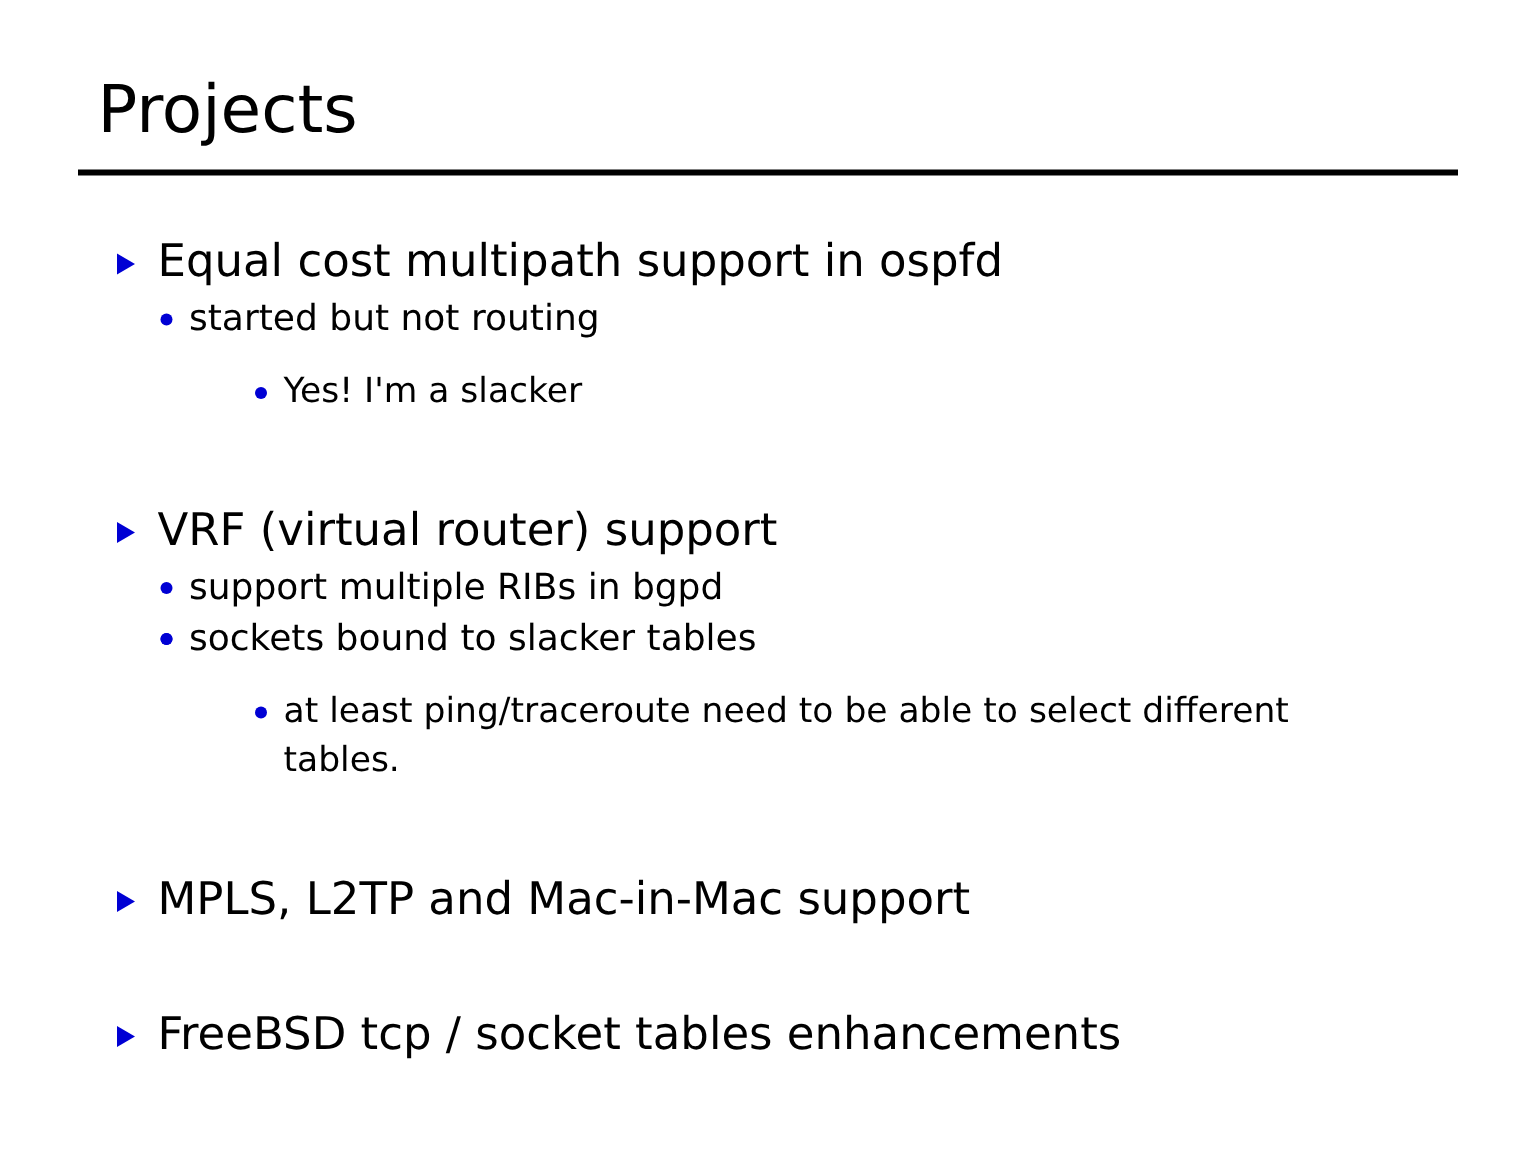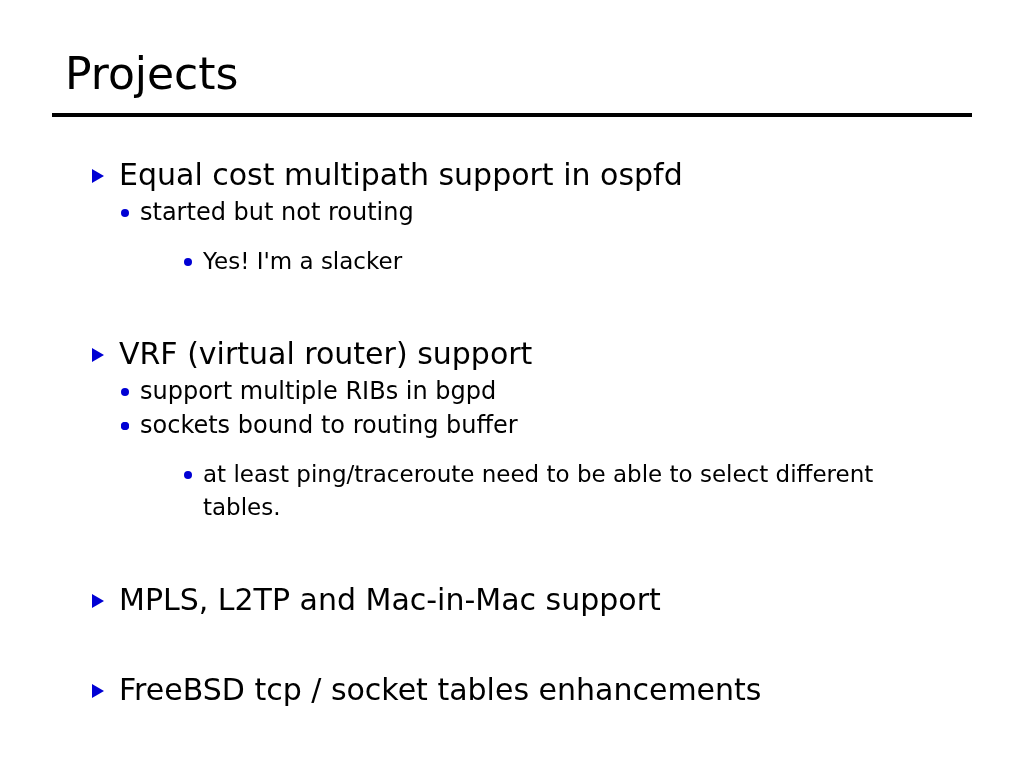--- a/index.html
+++ b/index.html
@@ -43,21 +43,21 @@
   .title-rule {
     width: 920px;
     height: 4px;
     background: #000000;
     margin-top: 11px;
   }
 
   
   .body-block {
     position: absolute;
-    left: 80px;
+    left: 66px;
     top: 155px;
     width: 920px;
   }
 
   .bullet {
     position: relative;
     display: block;
   }
 
   
@@ -158,21 +158,21 @@
       <span class="marker-dot"></span>
       <span class="text">support multiple RIBs in bgpd</span>
     </div>
 
     <div class="bullet lvl2">
       <span class="marker-dot"></span>
     </div>
 
     <div class="bullet lvl2">
       <span class="marker-dot"></span>
-      <span class="text">sockets bound to routing buffer</span>
+      <span class="text">sockets bound to slacker tables</span>
     </div>
 
     <div class="bullet lvl3" style="width:750px;">
       <span class="marker-dot"></span>
       <span class="text">at least ping/traceroute need to be able to select different tables.</span>
     </div>
 
     <div class="group-gap"></div>
 
     <div class="bullet lvl1">

